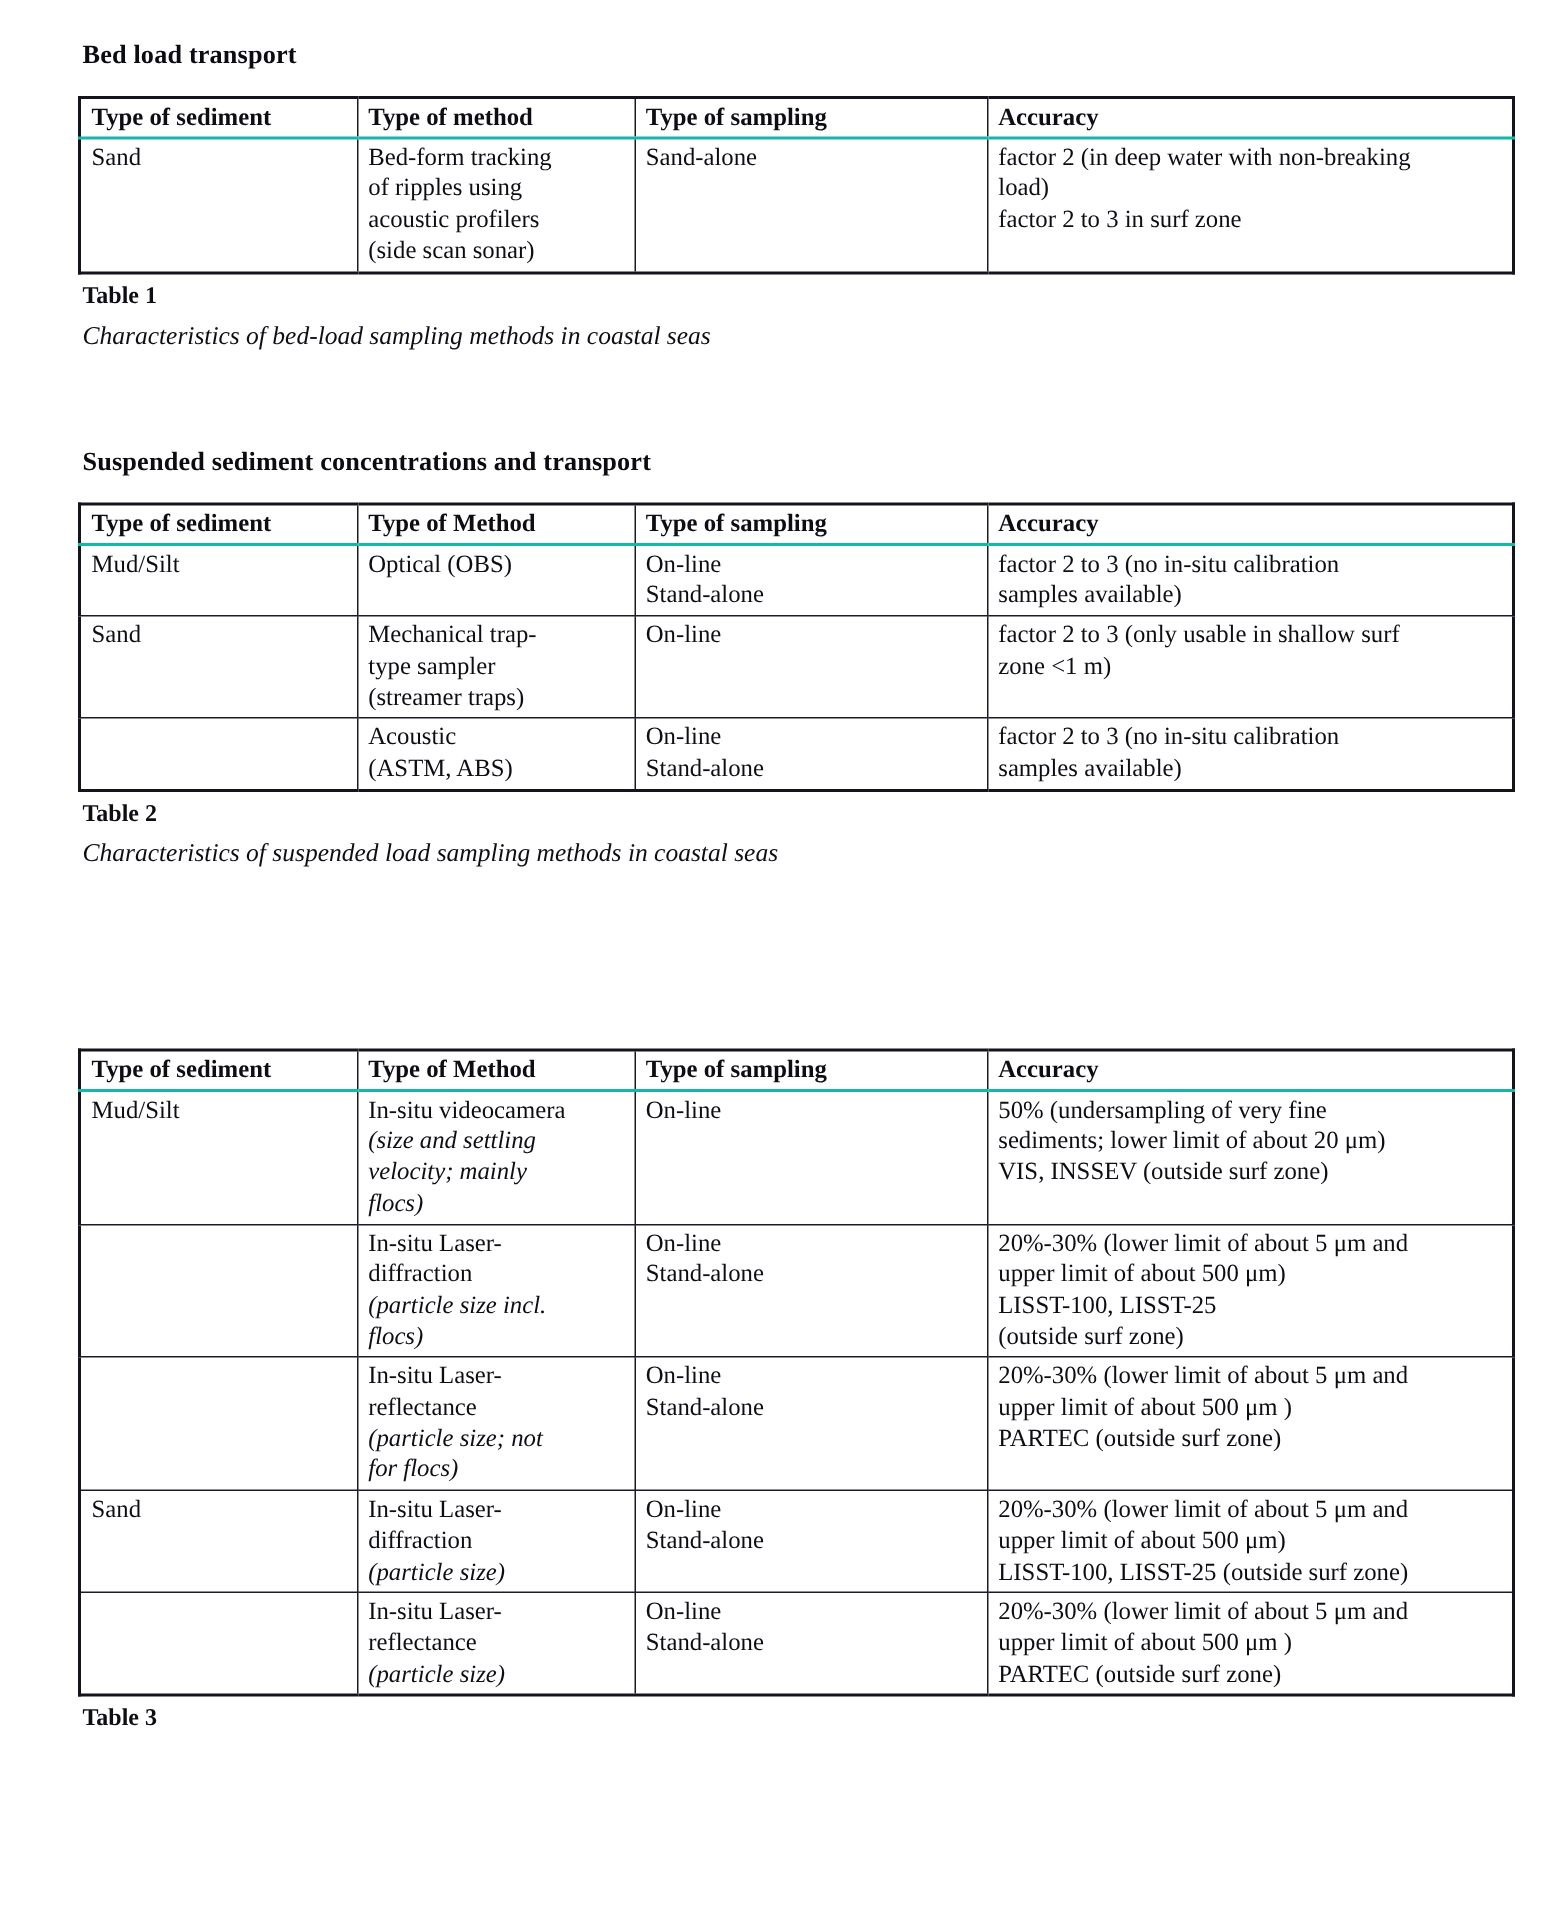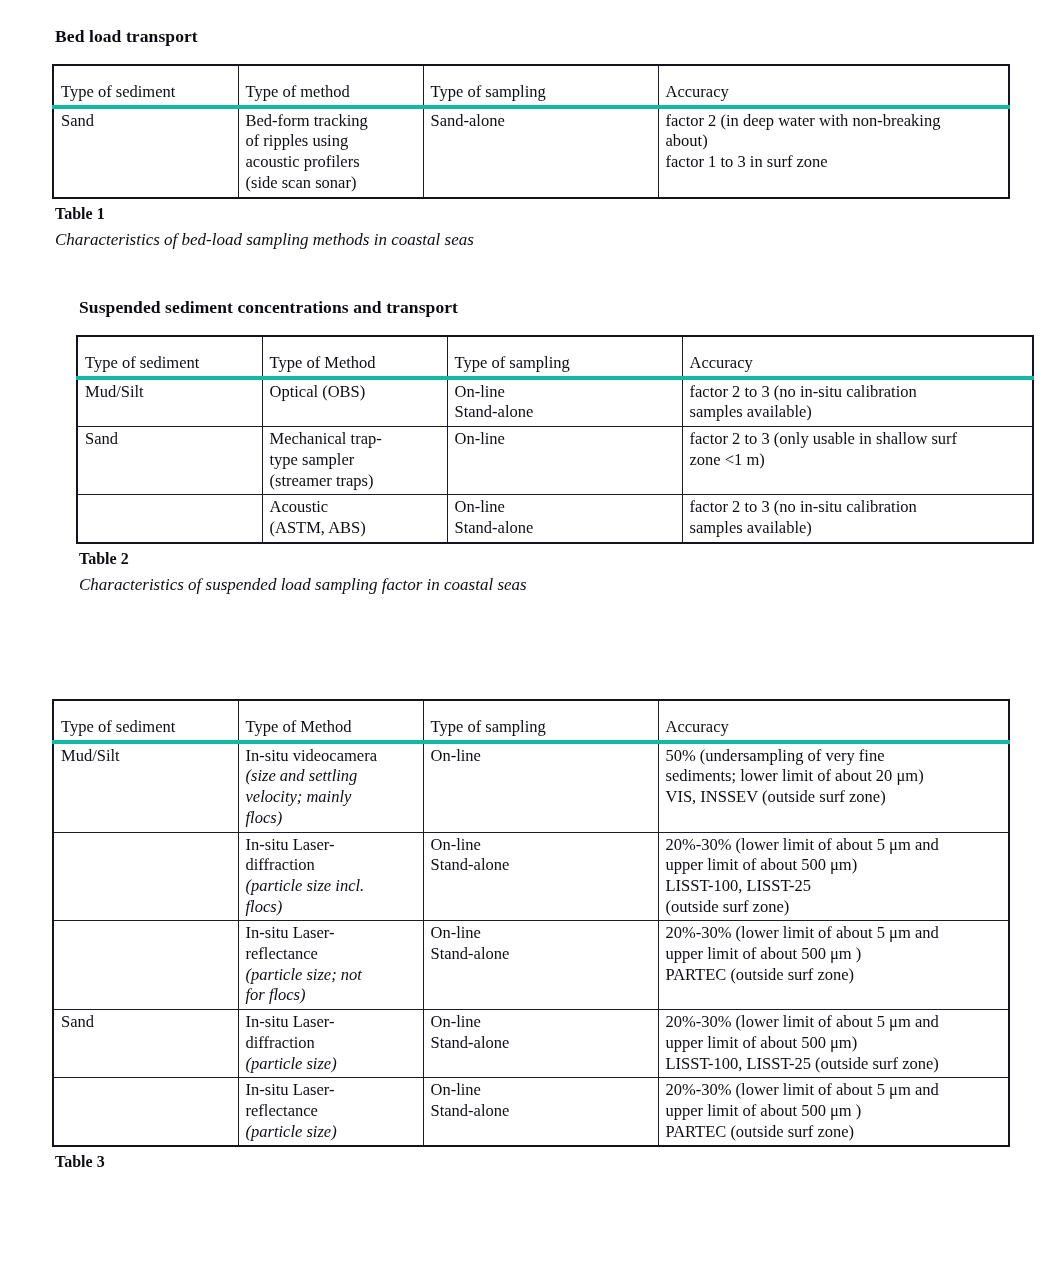--- a/index.html
+++ b/index.html
@@ -45,26 +45,26 @@
   table.doc-table th {
     border: 1px solid #1b1b28;
     vertical-align: top;
     padding: 2px 6px 3px 7px;
     font-size: 16.5px;
     line-height: 1.255;
     text-align: left;
     font-weight: normal;
   }
   table.doc-table thead th {
-    font-weight: normal;
+    font-weight: bold;
     font-size: 16.5px;
-    padding-top: 16px;
+    padding-top: 2px;
     padding-bottom: 2px;
     border-top: 2.5px solid #14141f;
-    border-bottom: 4px solid #14b8a6;
+    border-bottom: 2px solid #14b8a6;
   }
   table.doc-table thead th.first {
     border-left: 2.5px solid #14141f;
   }
   table.doc-table thead th.last {
     border-right: 2.5px solid #14141f;
   }
   table.doc-table tbody td.edge-left {
     border-left: 2.5px solid #14141f;
   }
@@ -129,32 +129,32 @@
             <span class="cell-line">Bed-form tracking</span>
             <span class="cell-line">of ripples using</span>
             <span class="cell-line">acoustic profilers</span>
             <span class="cell-line">(side scan sonar)</span>
           </td>
           <td>
             <span class="cell-line">Sand-alone</span>
           </td>
           <td class="edge-right">
             <span class="cell-line">factor 2 (in deep water with non-breaking</span>
-            <span class="cell-line">about)</span>
-            <span class="cell-line">factor 1 to 3 in surf zone</span>
+            <span class="cell-line">load)</span>
+            <span class="cell-line">factor 2 to 3 in surf zone</span>
           </td>
         </tr>
       </tbody>
     </table>
 
     <div class="table-label">Table 1</div>
     <div class="table-caption">Characteristics of bed-load sampling methods in coastal seas</div>
   </div>
 
-  <div class="section" style="top:297px;margin-left:24px;">
+  <div class="section" style="top:297px;">
     <div class="section-heading">Suspended sediment concentrations and transport</div>
 
     <table class="doc-table">
       <colgroup>
         <col class="col-a">
           <col class="col-b">
           <col class="col-c">
           <col class="col-d">
       </colgroup>
       <thead>
@@ -216,21 +216,21 @@
           <td class="edge-right">
             <span class="cell-line">factor 2 to 3 (no in-situ calibration</span>
             <span class="cell-line">samples available)</span>
           </td>
         </tr>
 
       </tbody>
     </table>
 
     <div class="table-label">Table 2</div>
-    <div class="table-caption">Characteristics of suspended load sampling factor in coastal seas</div>
+    <div class="table-caption">Characteristics of suspended load sampling methods in coastal seas</div>
   </div>
 
   <div class="section" style="top:682px;">
 
     <table class="doc-table">
       <colgroup>
         <col class="col-a">
           <col class="col-b">
           <col class="col-c">
           <col class="col-d">

